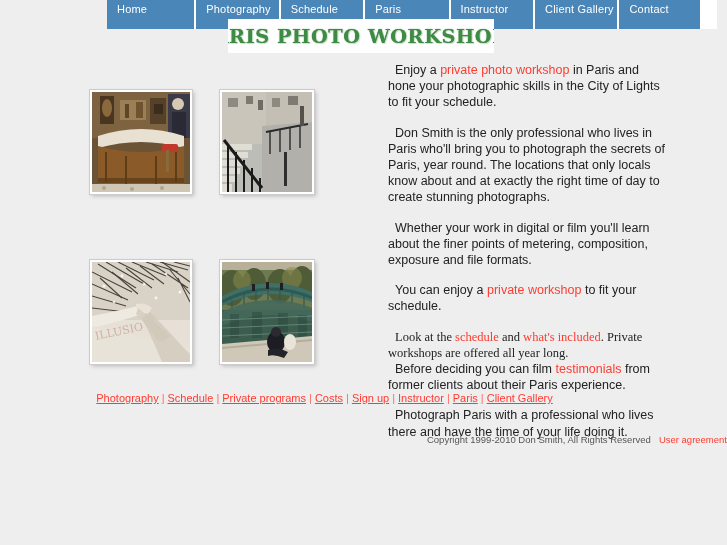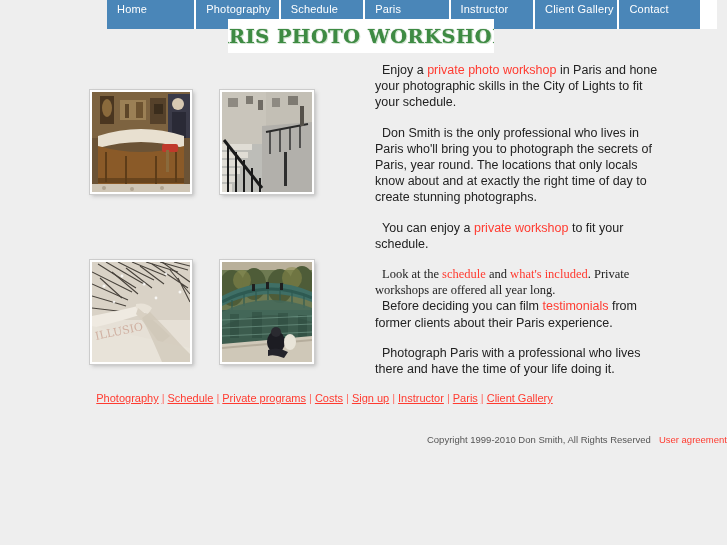--- a/index.html
+++ b/index.html
@@ -86,21 +86,21 @@
   #text-column {
     position: absolute;
     left: 375px;
     top: 62px;
     width: 292px;
     font-size: 12.5px;
     color: #222222;
     line-height: 16.2px;
   }
   #text-column p {
-    margin: 0 0 14px 0;
+    margin: 0 0 14px 13px;
     text-indent: 7px;
   }
   #text-column p.tight { margin-bottom: 0; font-family: Liberation Serif, serif; }
   .hl {
     color: #ff3b30;
     cursor: pointer;
   }
 
   
   #footer-links {
@@ -272,20 +272,21 @@
     <path d="M46 88 Q56 84 66 90 L62 96 Q52 92 46 94 Z" fill="#23232a"></path>
     <ellipse cx="68" cy="80" rx="6" ry="8" fill="#e8e4d8"></ellipse>
   </svg>
 </div>
 
 <div id="text-column">
   <p><span>Enjoy a </span><span class="hl">private photo workshop</span><span> in Paris and hone your photographic skills in the City of Lights to fit your schedule.</span></p>
 
   <p>Don Smith is the only professional who lives in Paris who'll bring you to photograph the secrets of Paris, year round. The locations that only locals know about and at exactly the right time of day to create stunning photographs.</p>
 
+  <p>Whether your work in digital or film you'll learn about the finer points of metering, composition, exposure and file formats.</p>
 
   <p><span>You can enjoy a </span><span class="hl">private workshop</span><span> to fit your schedule.</span></p>
 
   <p class="tight"><span>Look at the </span><span class="hl">schedule</span><span> and </span><span class="hl">what's included</span><span>. Private workshops are offered all year long.</span></p>
 
   <p><span>Before deciding you can film </span><span class="hl">testimonials</span><span> from former clients about their Paris experience.</span></p>
 
   <p>Photograph Paris with a professional who lives there and have the time of your life doing it.</p>
 </div>
 

